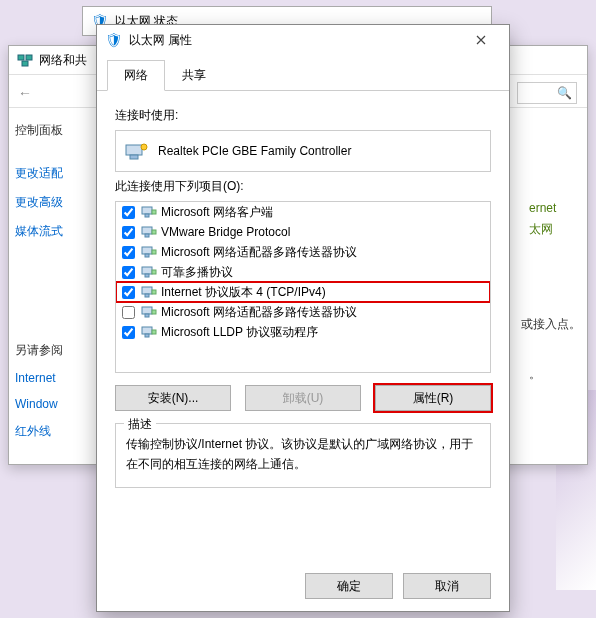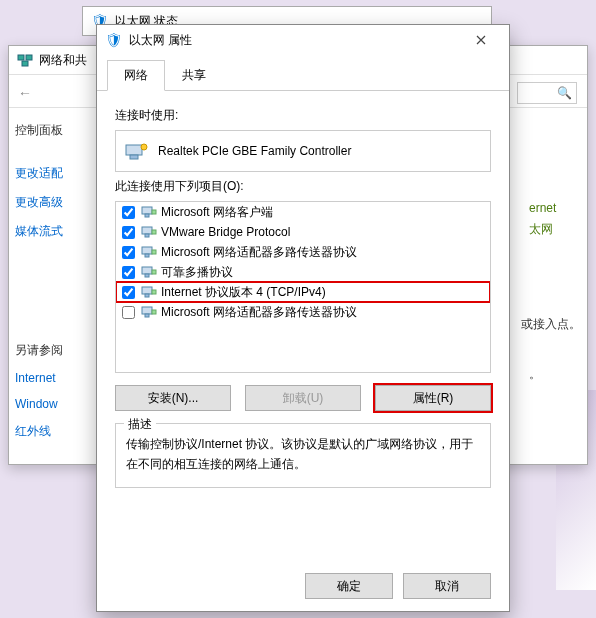--- a/index.html
+++ b/index.html
@@ -190,20 +190,29 @@
           </div>
           <div class="list-item">
             <input type="checkbox" style="">
             <svg class="item-icon" viewBox="0 0 16 14">
               <rect x="1" y="2" width="10" height="7" fill="#cde" stroke="#58a"></rect>
               <rect x="4" y="9" width="4" height="3" fill="#9bd" stroke="#58a"></rect>
               <rect x="11" y="5" width="4" height="4" fill="#9d9" stroke="#6a6"></rect>
             </svg>
             <span>Microsoft 网络适配器多路传送器协议</span>
           </div>
+          <div class="list-item">
+            <input type="checkbox" checked="" style="">
+            <svg class="item-icon" viewBox="0 0 16 14">
+              <rect x="1" y="2" width="10" height="7" fill="#cde" stroke="#58a"></rect>
+              <rect x="4" y="9" width="4" height="3" fill="#9bd" stroke="#58a"></rect>
+              <rect x="11" y="5" width="4" height="4" fill="#9d9" stroke="#6a6"></rect>
+            </svg>
+            <span>Microsoft LLDP 协议驱动程序</span>
+          </div>
         </div>
     </div>
 
     <div class="three-btn-row">
       <button class="btn">安装(N)...</button>
       <button class="btn disabled">卸载(U)</button>
       <button class="btn highlighted">属性(R)</button>
     </div>
 
     <div class="group-box">

